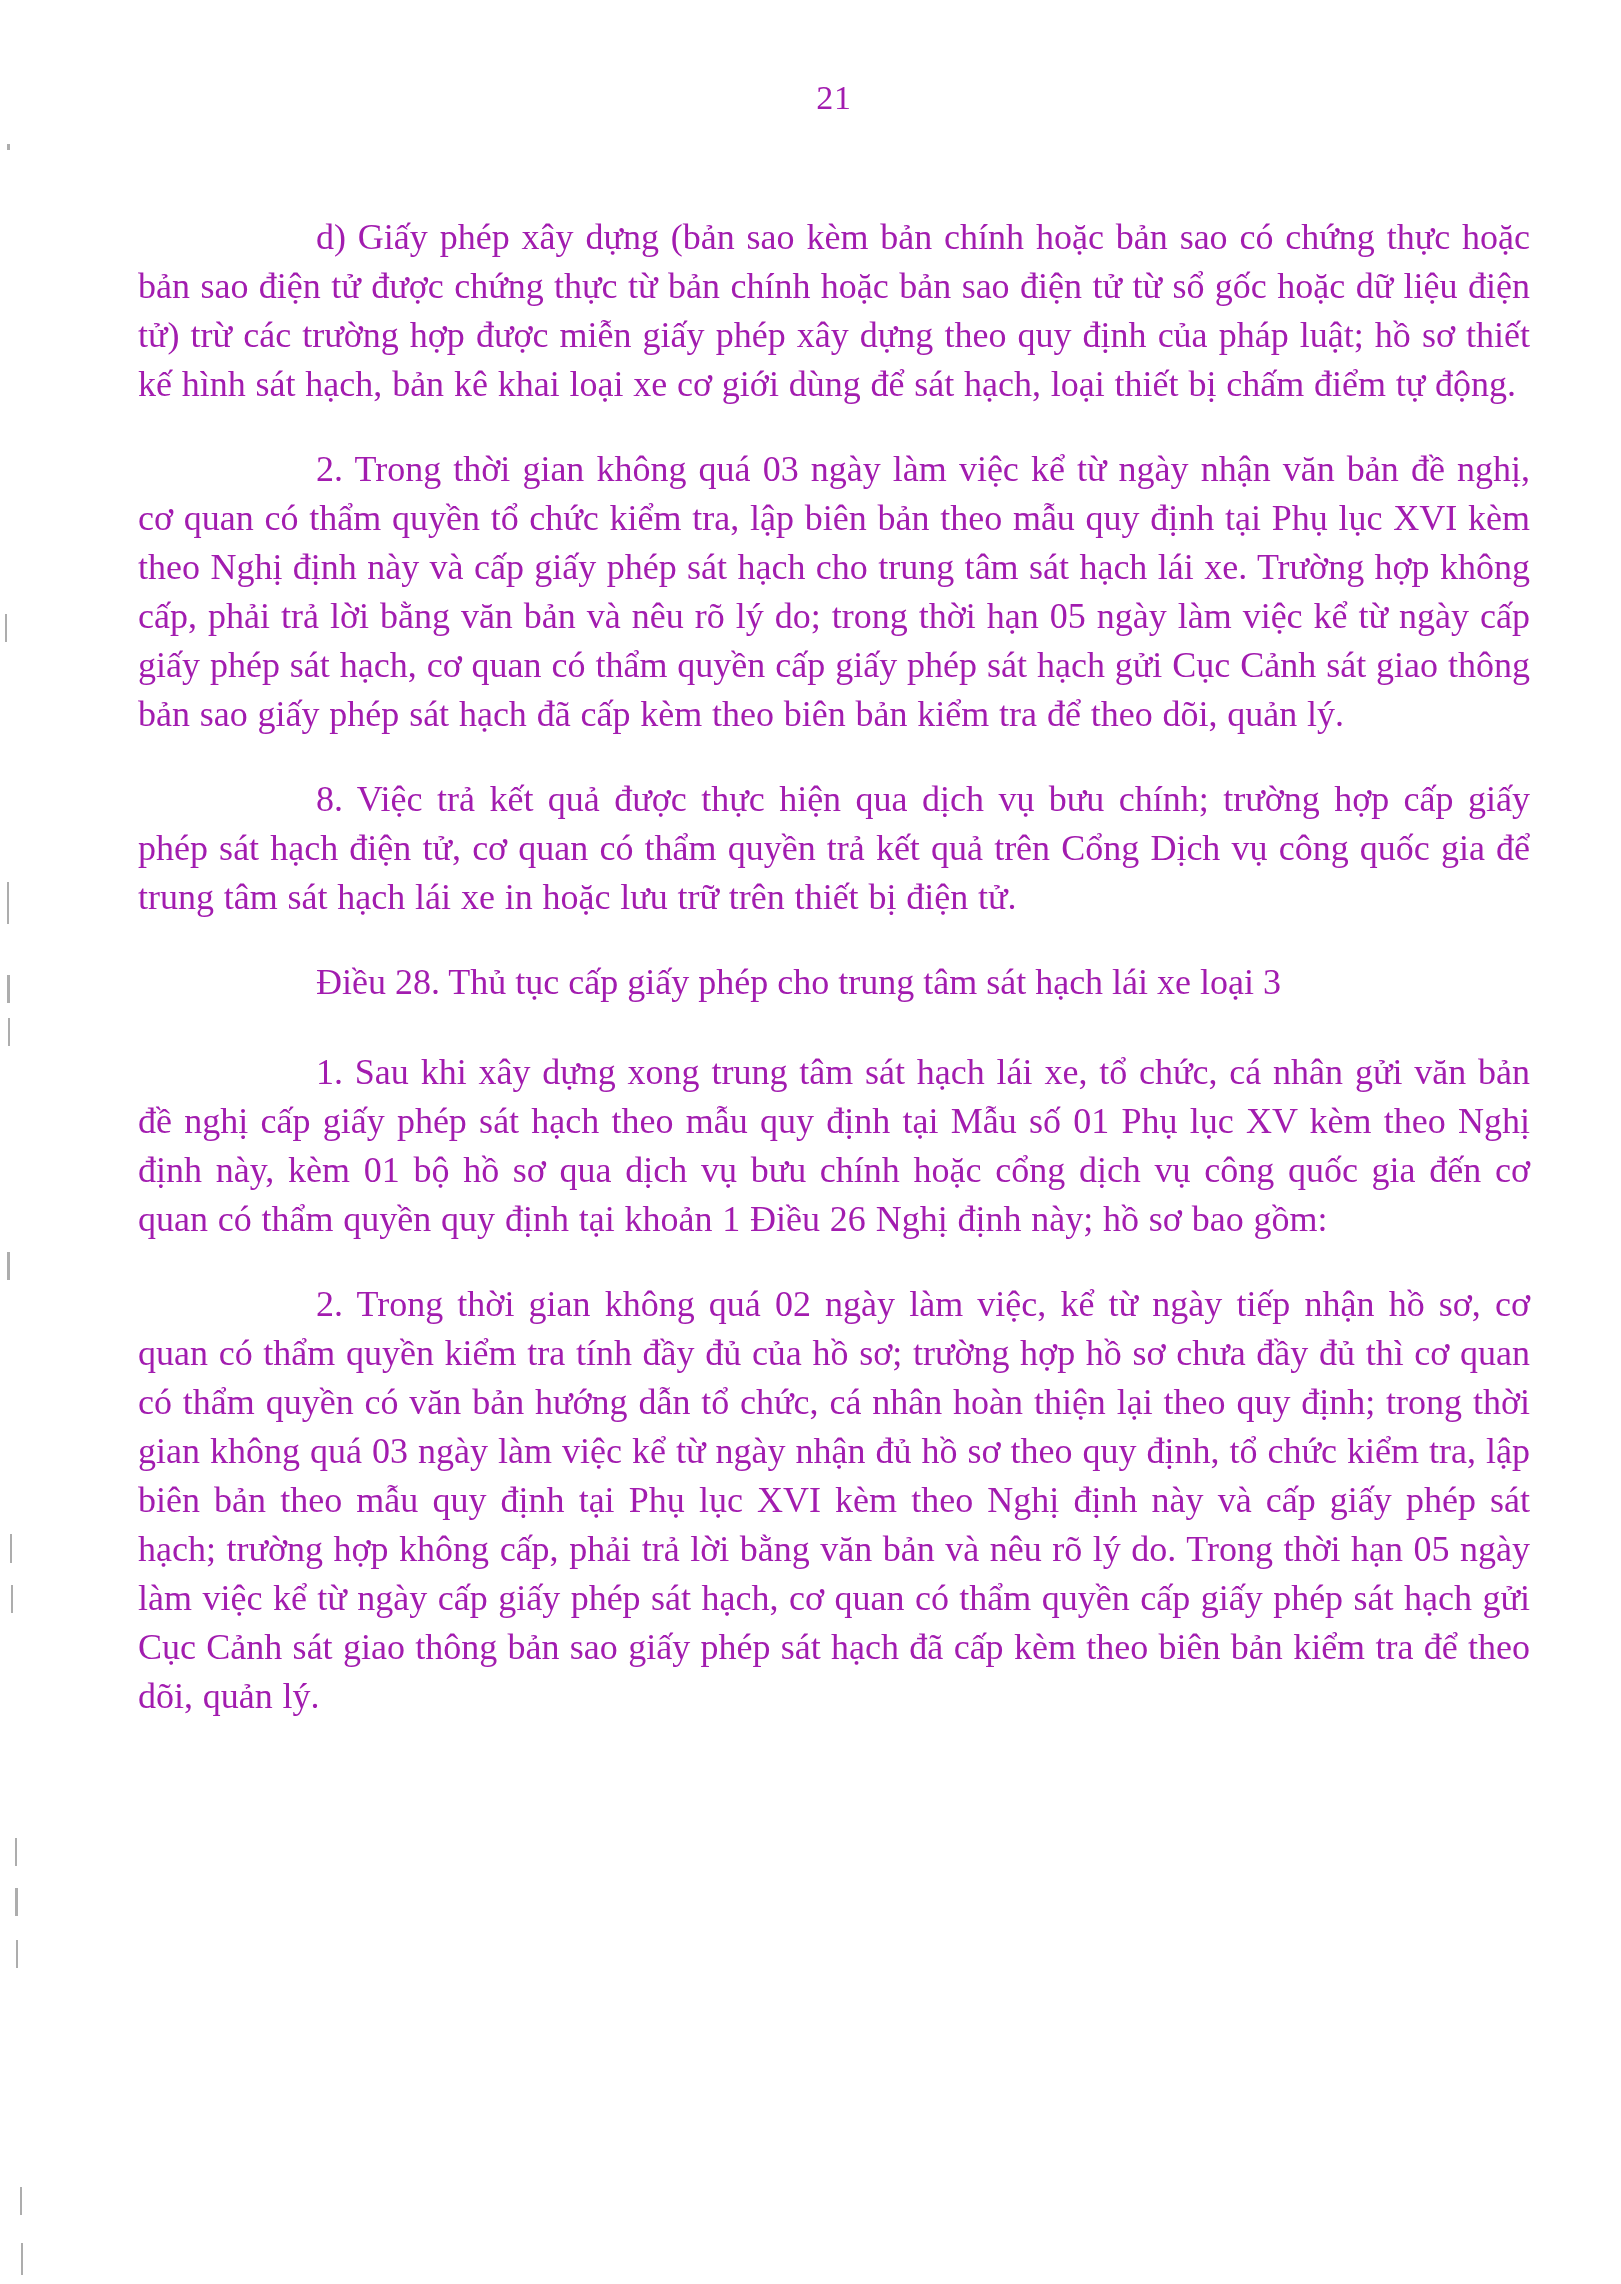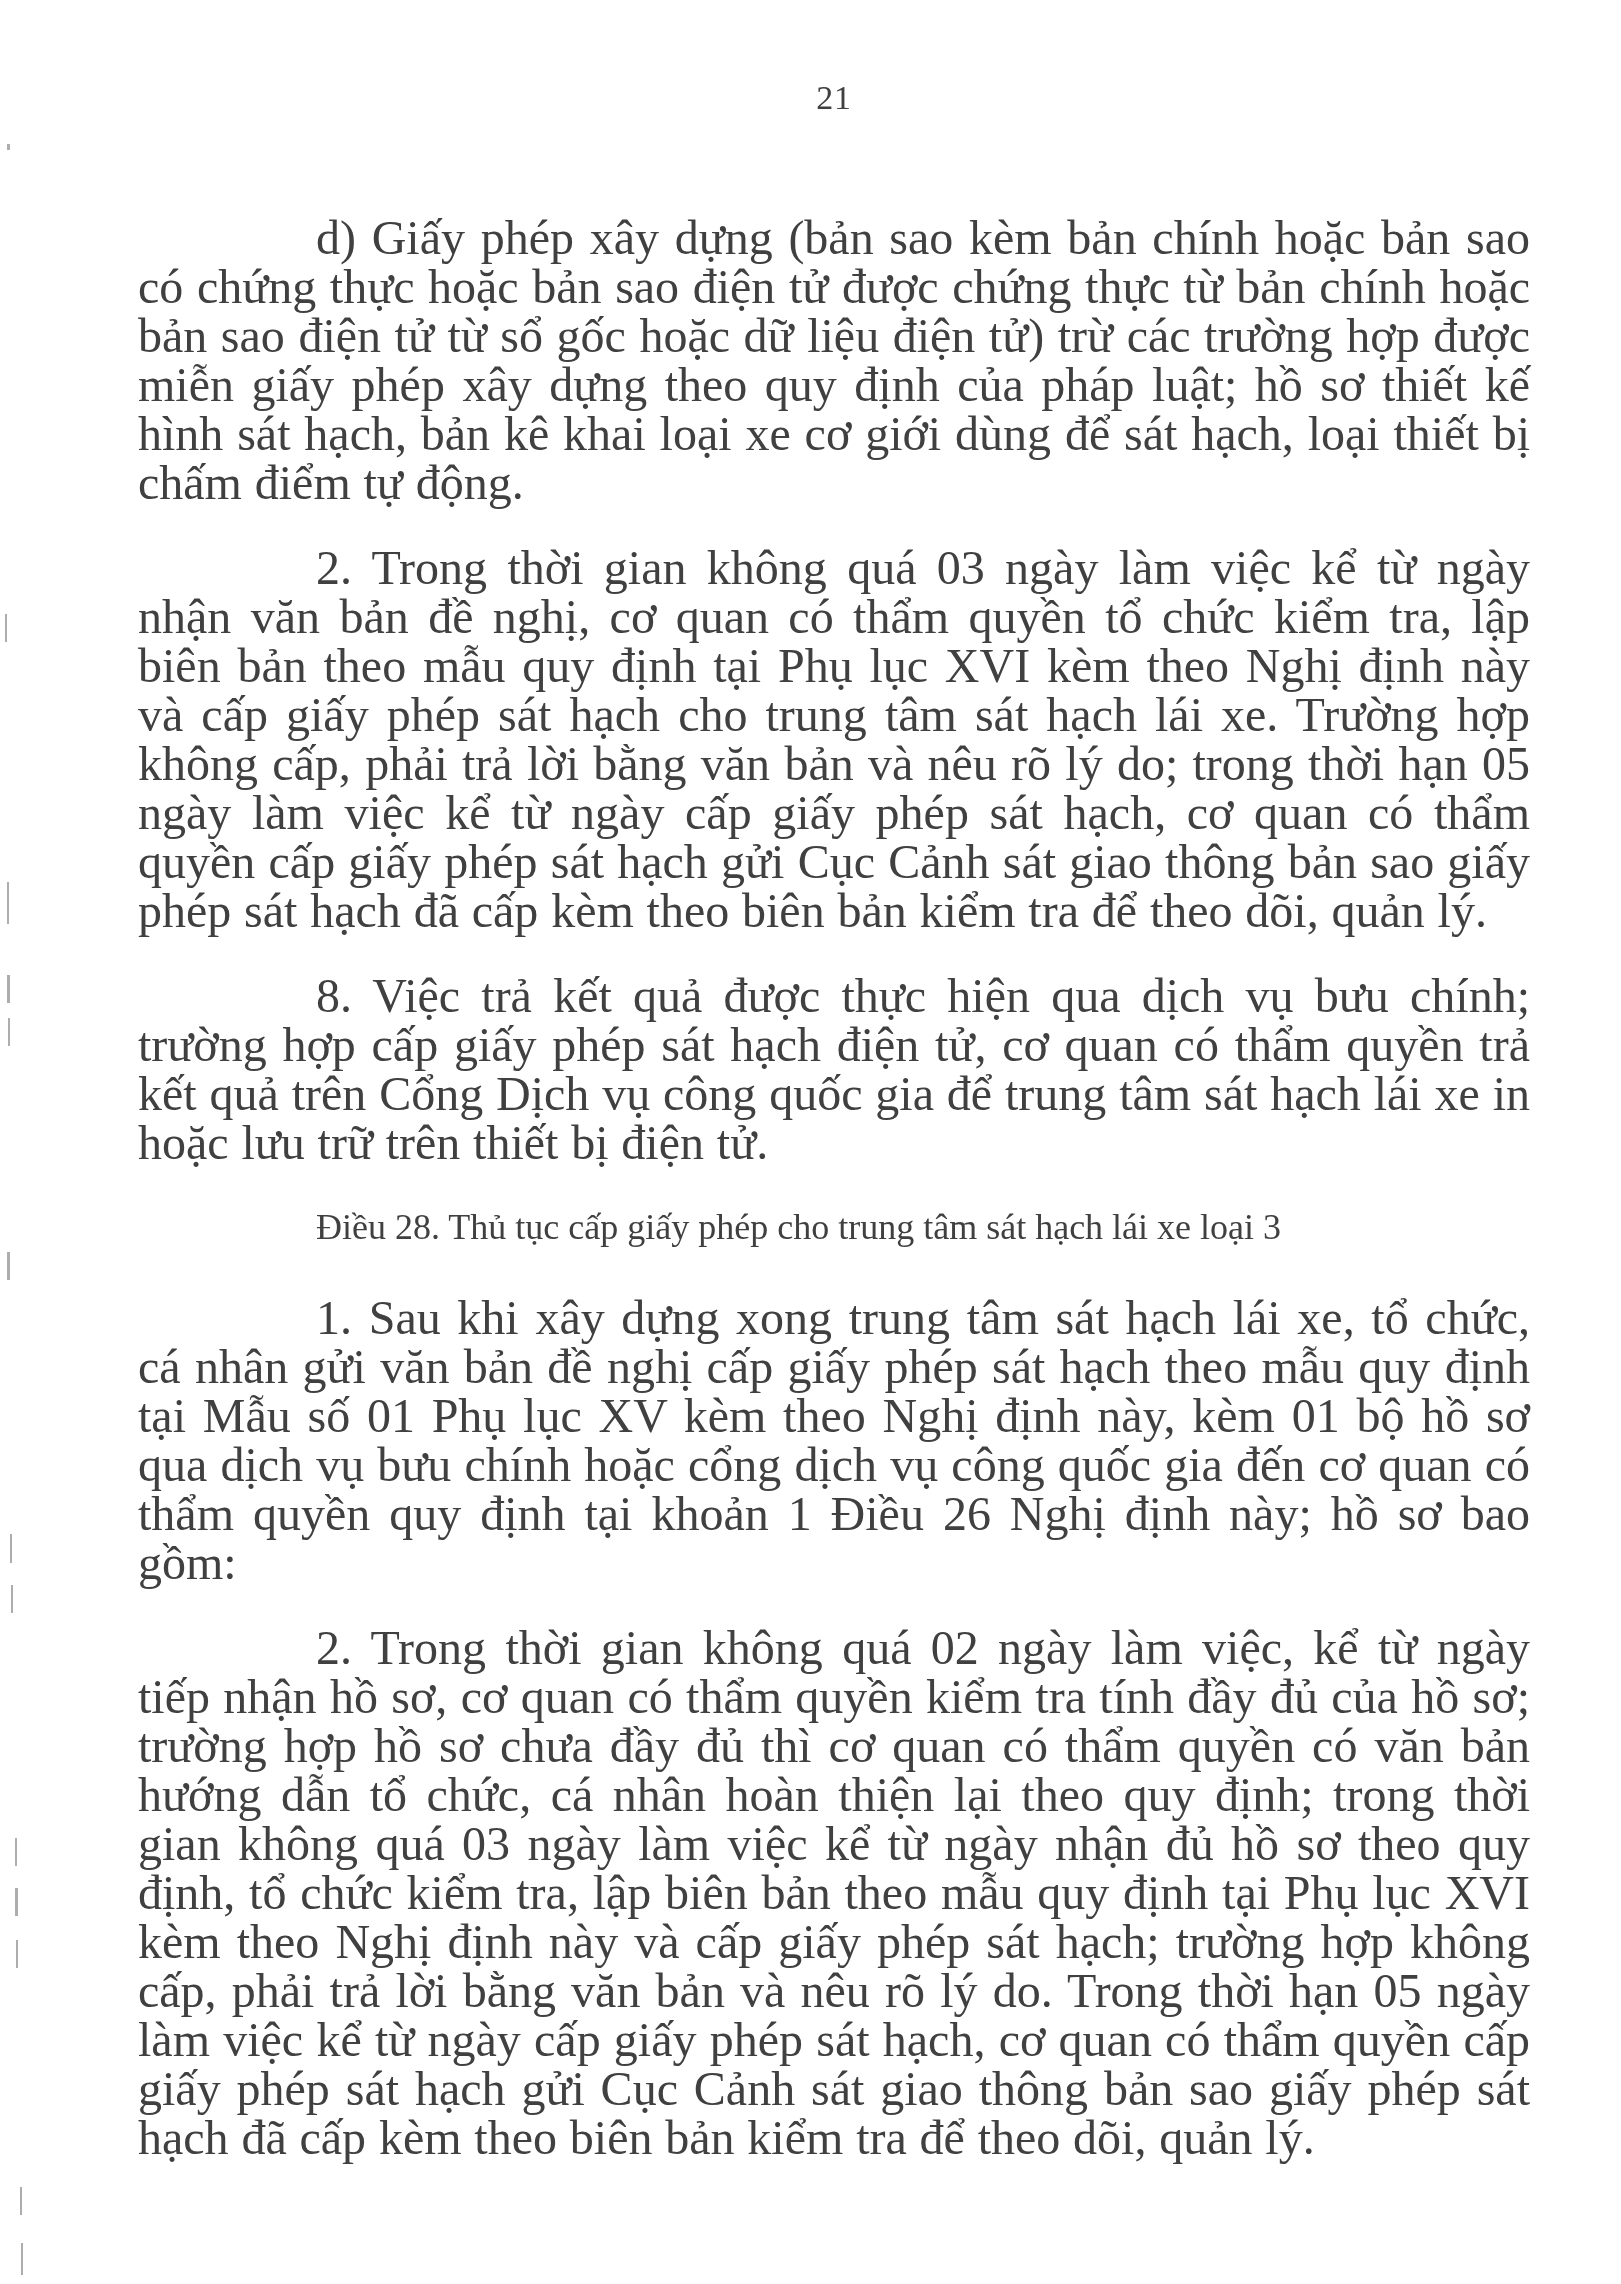--- a/index.html
+++ b/index.html
@@ -6,39 +6,39 @@
     margin: 0;
     padding: 0;
     background: #e8e8e8;
   }
   .page {
     position: relative;
     width: 1621px;
     height: 2284px;
     margin: 0 auto;
     background: #ffffff;
-    color: #404040;
+    color: #a21caf;
     font-family: "Liberation Serif", "DejaVu Serif", serif;
     overflow: hidden;
   }
   .content {
     position: absolute;
     top: 78px;
     left: 138px;
     width: 1392px;
   }
   .page-number {
     text-align: center;
     font-size: 34px;
     line-height: 39px;
     margin: 0 0 96px 0;
     letter-spacing: 0.8px;
   }
   p.body-para {
-    font-size: 48px;
+    font-size: 36px;
     line-height: 49px;
     text-align: justify;
     text-indent: 178px;
     margin: 0 0 36px 0;
     word-spacing: 0.8px;
   }
   h2.article-heading {
     font-size: 36px;
     line-height: 49px;
     font-weight: normal;

